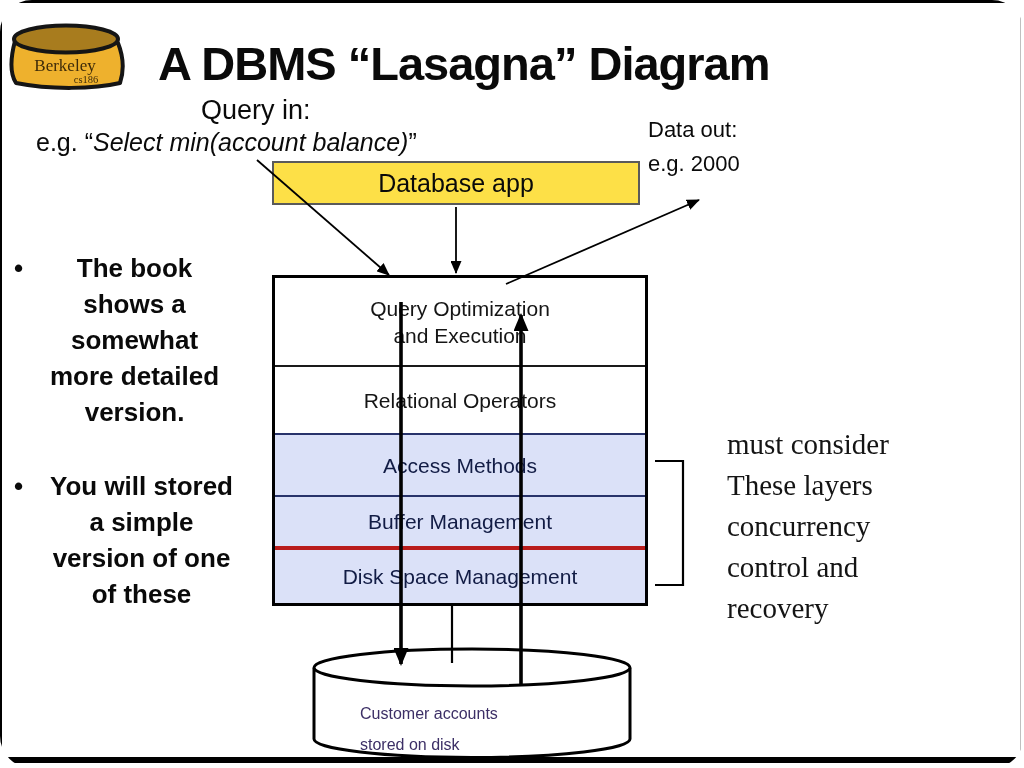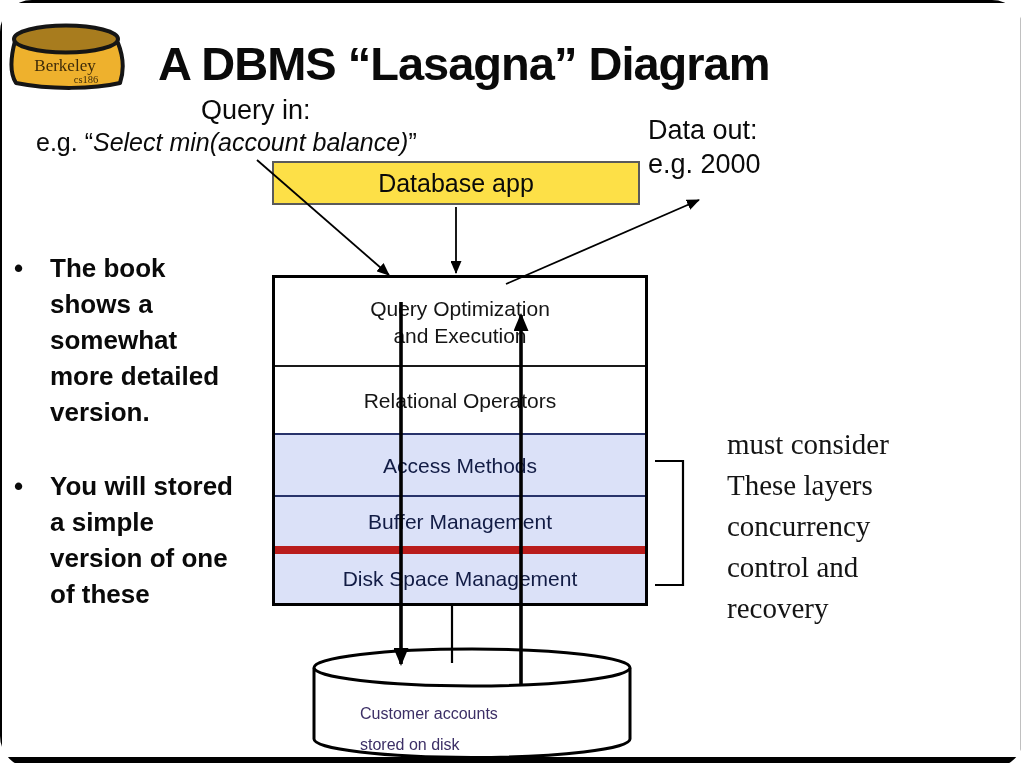--- a/index.html
+++ b/index.html
@@ -18,49 +18,49 @@
 
   .title{
     position:absolute;left:146px;top:24px;margin:12px;
     font-size:47px;font-weight:700;color:#0a0a0a;letter-spacing:-1px;white-space:nowrap;
   }
 
   .query-in{position:absolute;left:201px;top:95px;font-size:27px;color:#0a0a0a;}
   .query-example{position:absolute;left:36px;top:128px;font-size:25px;color:#0a0a0a;white-space:nowrap;}
   .query-example i{}
 
-  .data-out{position:absolute;left:648px;top:113px;font-size:27px;line-height:34px;color:#0a0a0a;}
+  .data-out{position:absolute;left:648px;top:113px;font-size:22px;line-height:34px;color:#0a0a0a;}
 
   .app-box{
     position:absolute;left:272px;top:161px;width:368px;height:44px;
     border:2px solid #5a5a5a;box-sizing:border-box;
     display:flex;align-items:center;justify-content:center;
     font-size:25px;color:#0a0a0a;background:#fde047;
   }
 
   .bullets{position:absolute;left:14px;top:250px;width:250px;color:#0a0a0a;}
   .bullet{display:flex;margin:0 0 38px 0;}
   .bullet .dot{width:36px;font-size:26px;font-weight:700;line-height:36px;}
   .blines{font-size:26px;font-weight:700;line-height:36px;}
-  .blines span{display:block;white-space:nowrap;}
+  .blines span{display:block;white-space:nowrap;text-align:center;}
 
   .stack{
     position:absolute;left:272px;top:275px;width:376px;height:331px;
     border:3px solid #000;box-sizing:border-box;background:#fff;
     display:flex;flex-direction:column;justify-content:space-between;
   }
   .layer{display:flex;align-items:center;justify-content:center;
     font-size:21px;color:#151515;box-sizing:border-box;}
   .layer .ln{display:block;text-align:center;line-height:27px;white-space:nowrap;}
   .layer.l1{flex:0 0 87px;}
   .layer.l2{flex:0 0 68px;border-top:2px solid #1a1a1a;}
   .layer.hl{background:#dbe1f8;color:#121c45;}
   .layer.l3{flex:0 0 62px;border-top:2px solid #28336b;}
   .layer.l4{flex:0 0 51px;border-top:2px solid #28336b;}
-  .layer.l5{flex:1 1 auto;border-top:8px solid #b91c1c;}
+  .layer.l5{flex:1 1 auto;border-top:4px solid #b91c1c;}
 
   .side-note{
     position:absolute;left:727px;top:424px;
     font-family:"Liberation Serif", serif;font-size:29px;line-height:41px;color:#141414;
   }
   .side-note span{display:block;white-space:nowrap;}
 
   .disk-label{
     position:absolute;left:360px;top:698px;z-index:6;
     font-size:16px;line-height:31px;color:#3c2f66;

